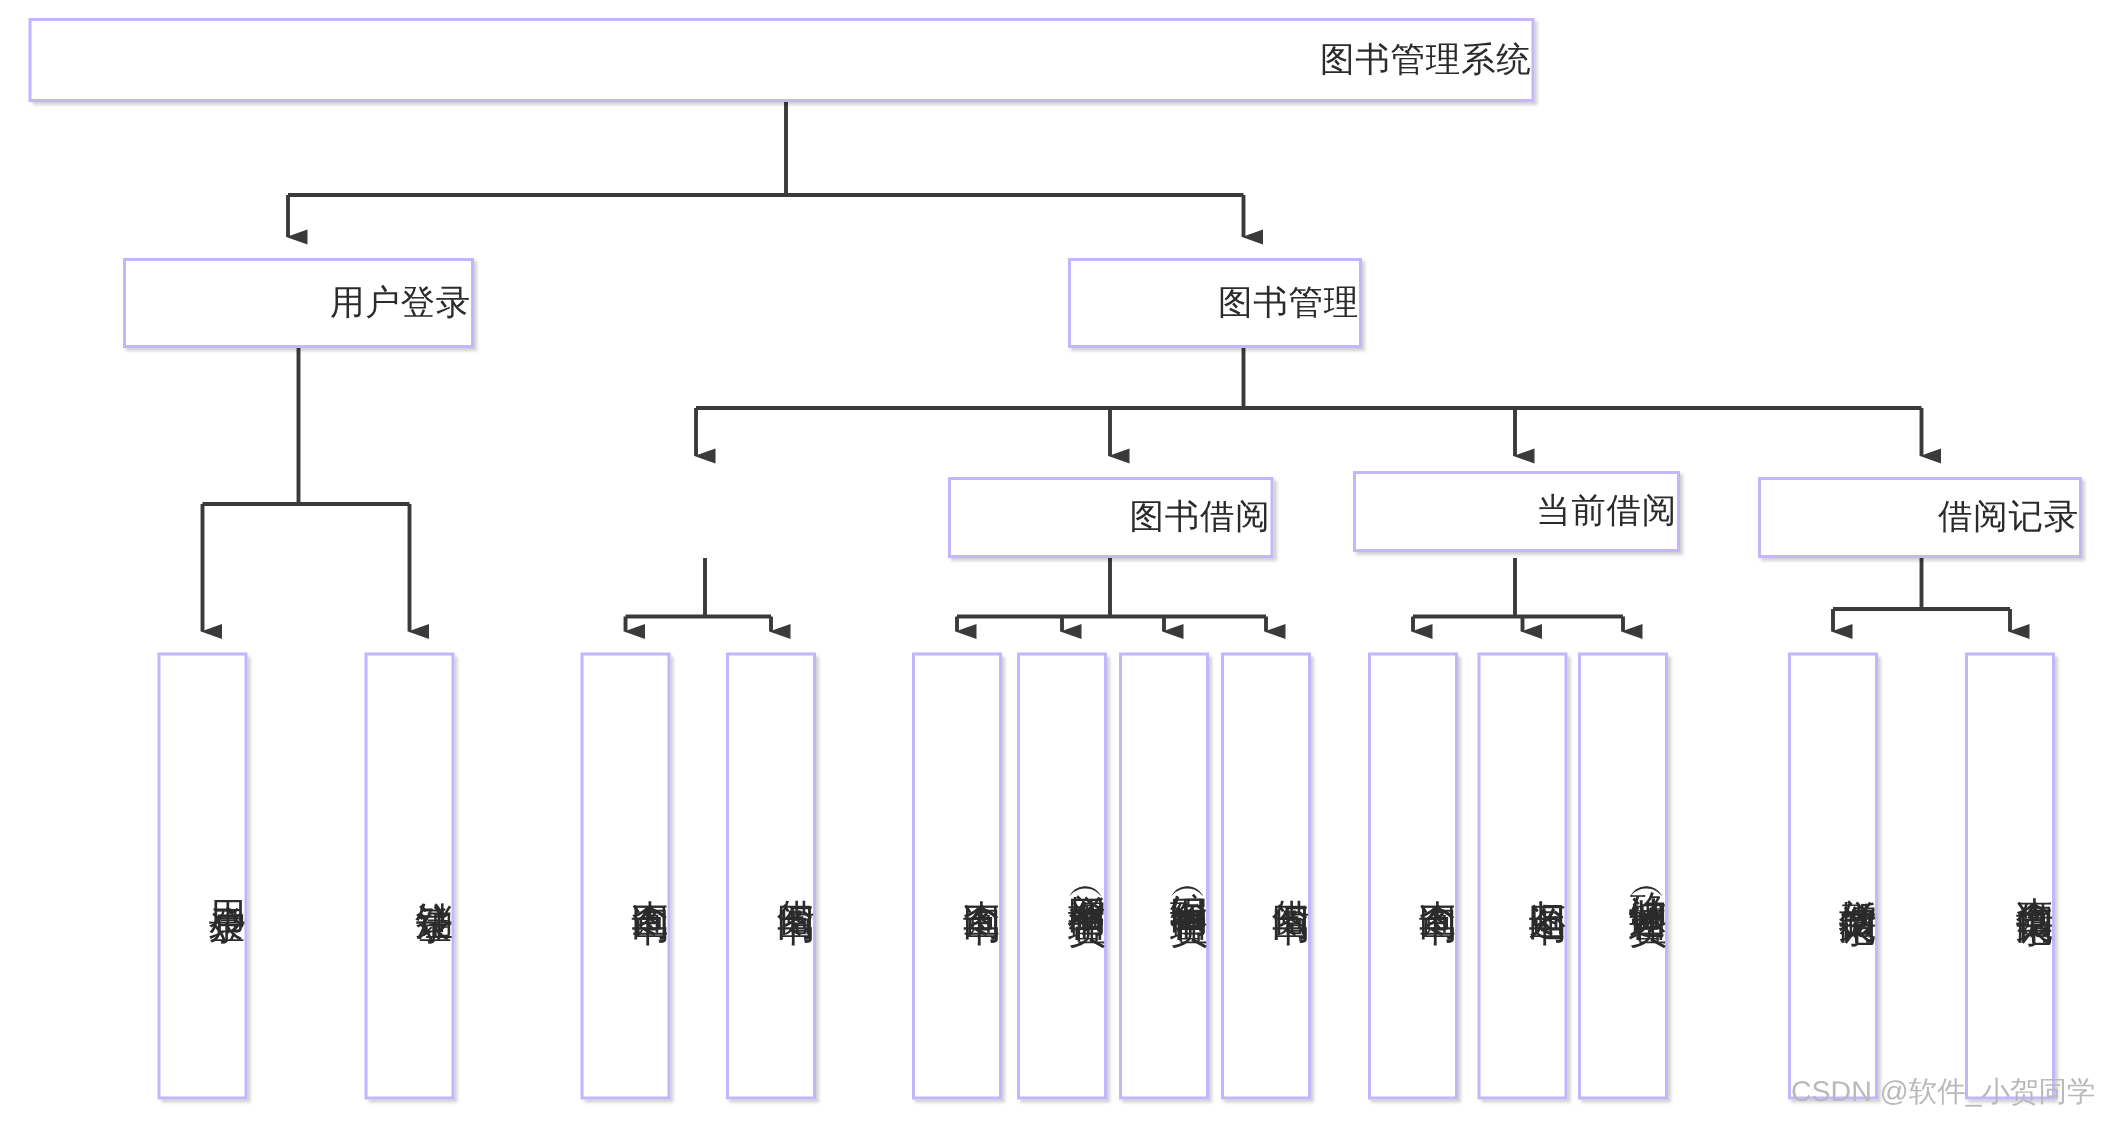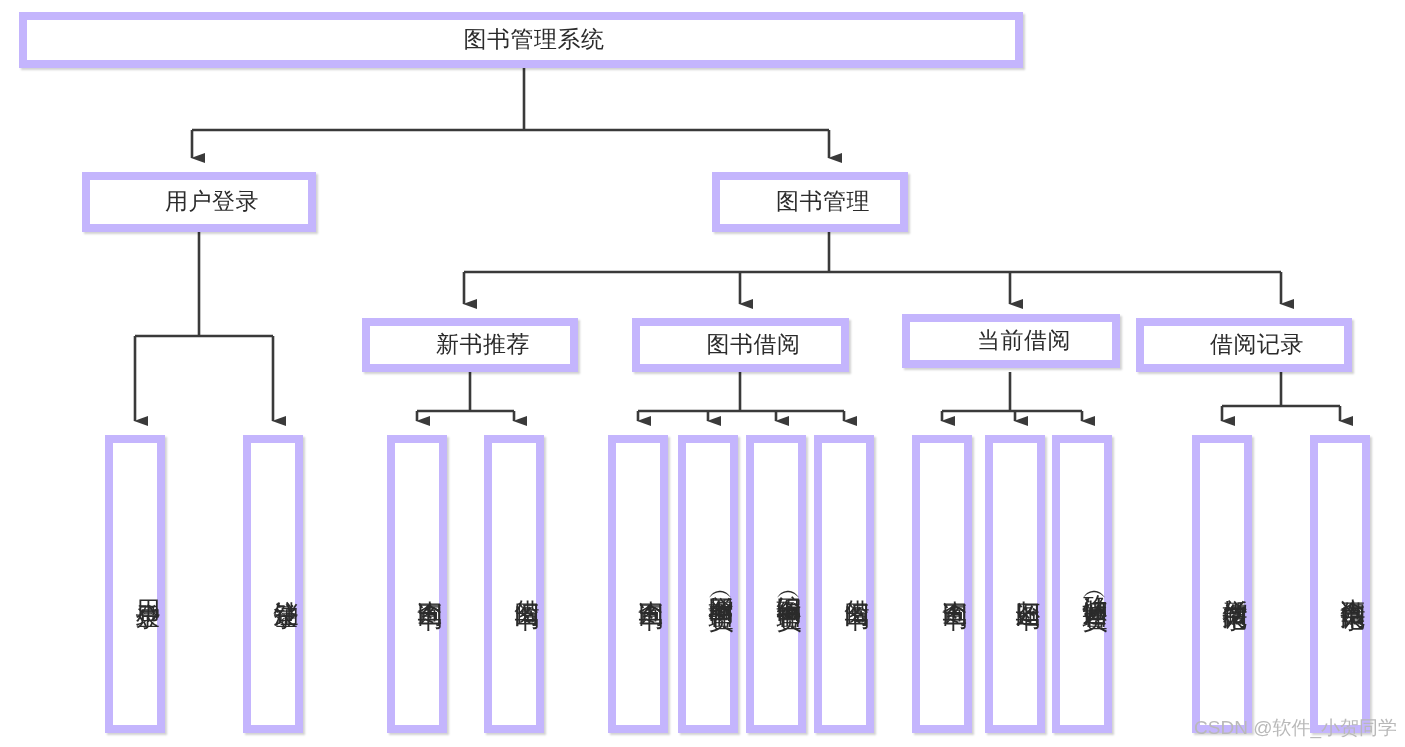--- a/index.html
+++ b/index.html
@@ -21,24 +21,24 @@
     position: absolute;
     left: 0;
     top: 0;
     width: 1405px;
     height: 747px;
   }
   .node-box {
     position: absolute;
     box-sizing: border-box;
     background: #ffffff;
-    border: 8px solid #c4b5fd;
+    border: 2px solid #c4b5fd;
     display: flex;
     align-items: center;
-    justify-content: center;
+    justify-content: flex-end;
     box-shadow: 2px 2px 2px rgba(0,0,0,0.18);
     padding-left: 26px;
   }
   .node-label {
     color: #2b2b2b;
     font-size: 23px;
     line-height: 1.18;
     letter-spacing: 0.5px;
     white-space: nowrap;
     text-align: center;
@@ -133,30 +133,27 @@
     <span class="node-label">图书管理系统</span>
   </div>
 
   <div class="node-box" style="left:82px;top:172px;width:234px;height:60px;">
     <span class="node-label">用户登录</span>
   </div>
   <div class="node-box" style="left:712px;top:172px;width:196px;height:60px;">
     <span class="node-label">图书管理</span>
   </div>
 
-  <div class="node-box" style="left:362px;top:318px;width:216px;height:54px;">
-    <span class="node-label">新书推荐</span>
-  </div>
   <div class="node-box" style="left:632px;top:318px;width:217px;height:54px;">
     <span class="node-label">图书借阅</span>
   </div>
   <div class="node-box" style="left:902px;top:314px;width:218px;height:54px;">
     <span class="node-label">当前借阅</span>
   </div>
-  <div class="node-box" style="left:1136px;top:318px;width:216px;height:54px;">
+  <div class="node-box" style="left:1172px;top:318px;width:216px;height:54px;">
     <span class="node-label">借阅记录</span>
   </div>
 
   <div class="node-box vertical" style="left:105px;top:435px;width:60px;height:298px;">
     <span class="node-label">用户登录</span>
   </div>
   <div class="node-box vertical" style="left:243px;top:435px;width:60px;height:298px;">
     <span class="node-label">注销登录</span>
   </div>
 

